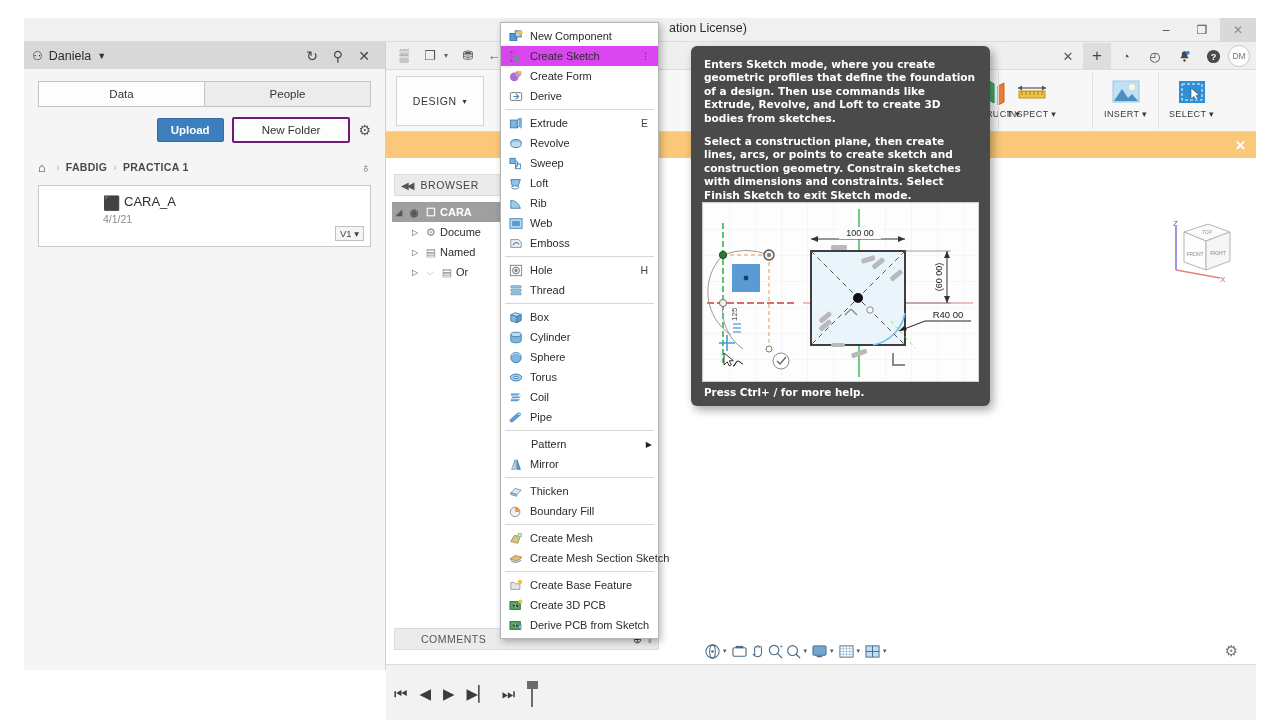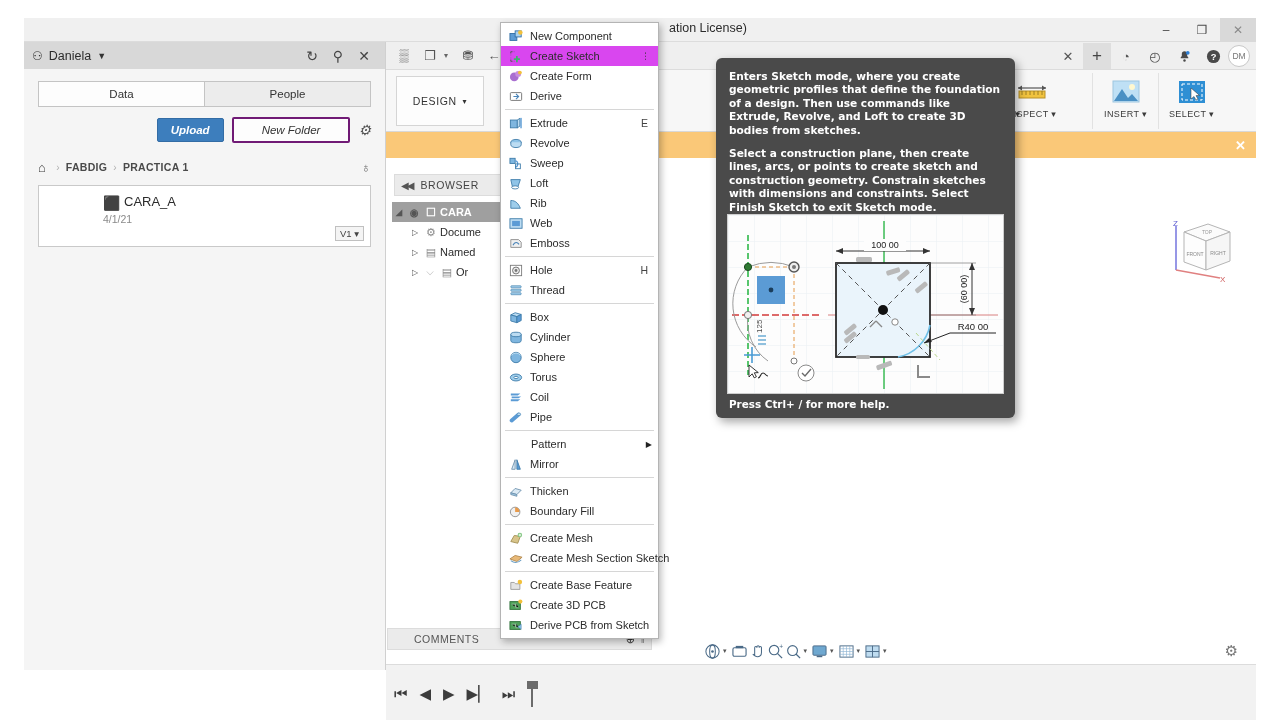--- a/index.html
+++ b/index.html
@@ -51,21 +51,21 @@
     margin:12px 14px 0 14px; height:26px; display:flex;
     border:1px solid #c4c4c4; background:#ececec;
   }
   .dp-tab { flex:1; display:flex; align-items:center; justify-content:center;
     font-size:11.5px; color:#333; }
   .dp-tab.active { background:#fdfdfd; }
   .dp-tab + .dp-tab { border-left:1px solid #c4c4c4; }
 
   .dp-actions {
     margin:10px 14px 0 14px; height:26px; display:flex; justify-content:flex-end;
-    align-items:center; gap:8px;font-style:italic;
+    align-items:center; gap:8px;
   }
   .btn-upload {
     background:#3d7ebd; color:#fff; font-size:11.5px; font-weight:bold;
     padding:5px 13px; border:1px solid #336ca5; border-radius:2px;
   }
   .btn-newfolder {
     background:#fdfdfd; color:#333; font-size:11.5px;
     padding:5px 28px; border:2px solid #701a75; border-radius:2px;
   }
   .dp-gear { font-size:14px; color:#555; }
@@ -161,21 +161,21 @@
   .br-head .dc { font-size:10px; color:#555; letter-spacing:-2px; margin-right:8px;}
   .br-head .lbl { font-size:10.5px; color:#444; letter-spacing:.6px; }
   .tree-row { display:flex; align-items:center; height:20px; font-size:11px; color:#2b2b2b; }
   .tree-row .arr { width:14px; text-align:center; font-size:8px; color:#555; }
   .tree-row .eye { width:16px; text-align:center; font-size:10px; color:#555; }
   .tree-row .ic { width:18px; text-align:center; font-size:11px; color:#8a8a8a;}
   .tree-row.sel { background:#9f9f9f; color:#fff; font-weight:bold; }
 
   
   .comments {
-    position:absolute; left:1px; top:586px; width:265px; height:22px;
+    position:absolute; left:8px; top:586px; width:265px; height:22px;
     background:#ebebeb; border:1px solid #dcdcdc; display:flex; align-items:center;
     padding:0 6px;
   }
   .comments .lbl { font-size:10.5px; color:#555; letter-spacing:.5px; margin-left:20px;}
   .comments .sp { flex:1; }
   .comments .dot { font-size:11px; color:#333; }
   .comments .bars { font-size:10px; color:#888; margin-left:6px;}
 
   
   .navbar {
@@ -222,23 +222,23 @@
   }
   .mi .mtxt { flex:1; white-space:nowrap; }
   .mi .mkey { font-size:10.5px; color:#444; margin-right:4px;}
   .mi .marrow { font-size:8px; color:#222; }
   .mi .mdots { position:absolute; right:8px; font-size:9px; color:#333; line-height:7px;}
   .msep { height:1px; background:#d6d6d6; margin:3px 4px; }
   .mi.noicon .mtxt { margin-left:24px; }
 
   
   .tooltip {
-    position:absolute; left:716px; top:46px; width:299px; height:360px;
+    position:absolute; left:691px; top:46px; width:299px; height:360px;
     background:#4a4a4a; border-radius:6px; box-shadow:3px 4px 10px rgba(0,0,0,.35);
-    color:#ffffff; padding:12px 13px 0 13px;margin-top:12px;
+    color:#ffffff; padding:12px 13px 0 13px;
   }
   .tooltip p {
     font-size:10.6px; font-weight:bold; line-height:13.4px; margin-bottom:10px;
     font-family:"DejaVu Sans", sans-serif;
   }
   .tt-img {
     position:absolute; left:11px; top:156px; width:277px; height:180px;
     background:#fbfbfb; border:1px solid #cfcfcf; overflow:hidden;
   }
   .tt-foot {

